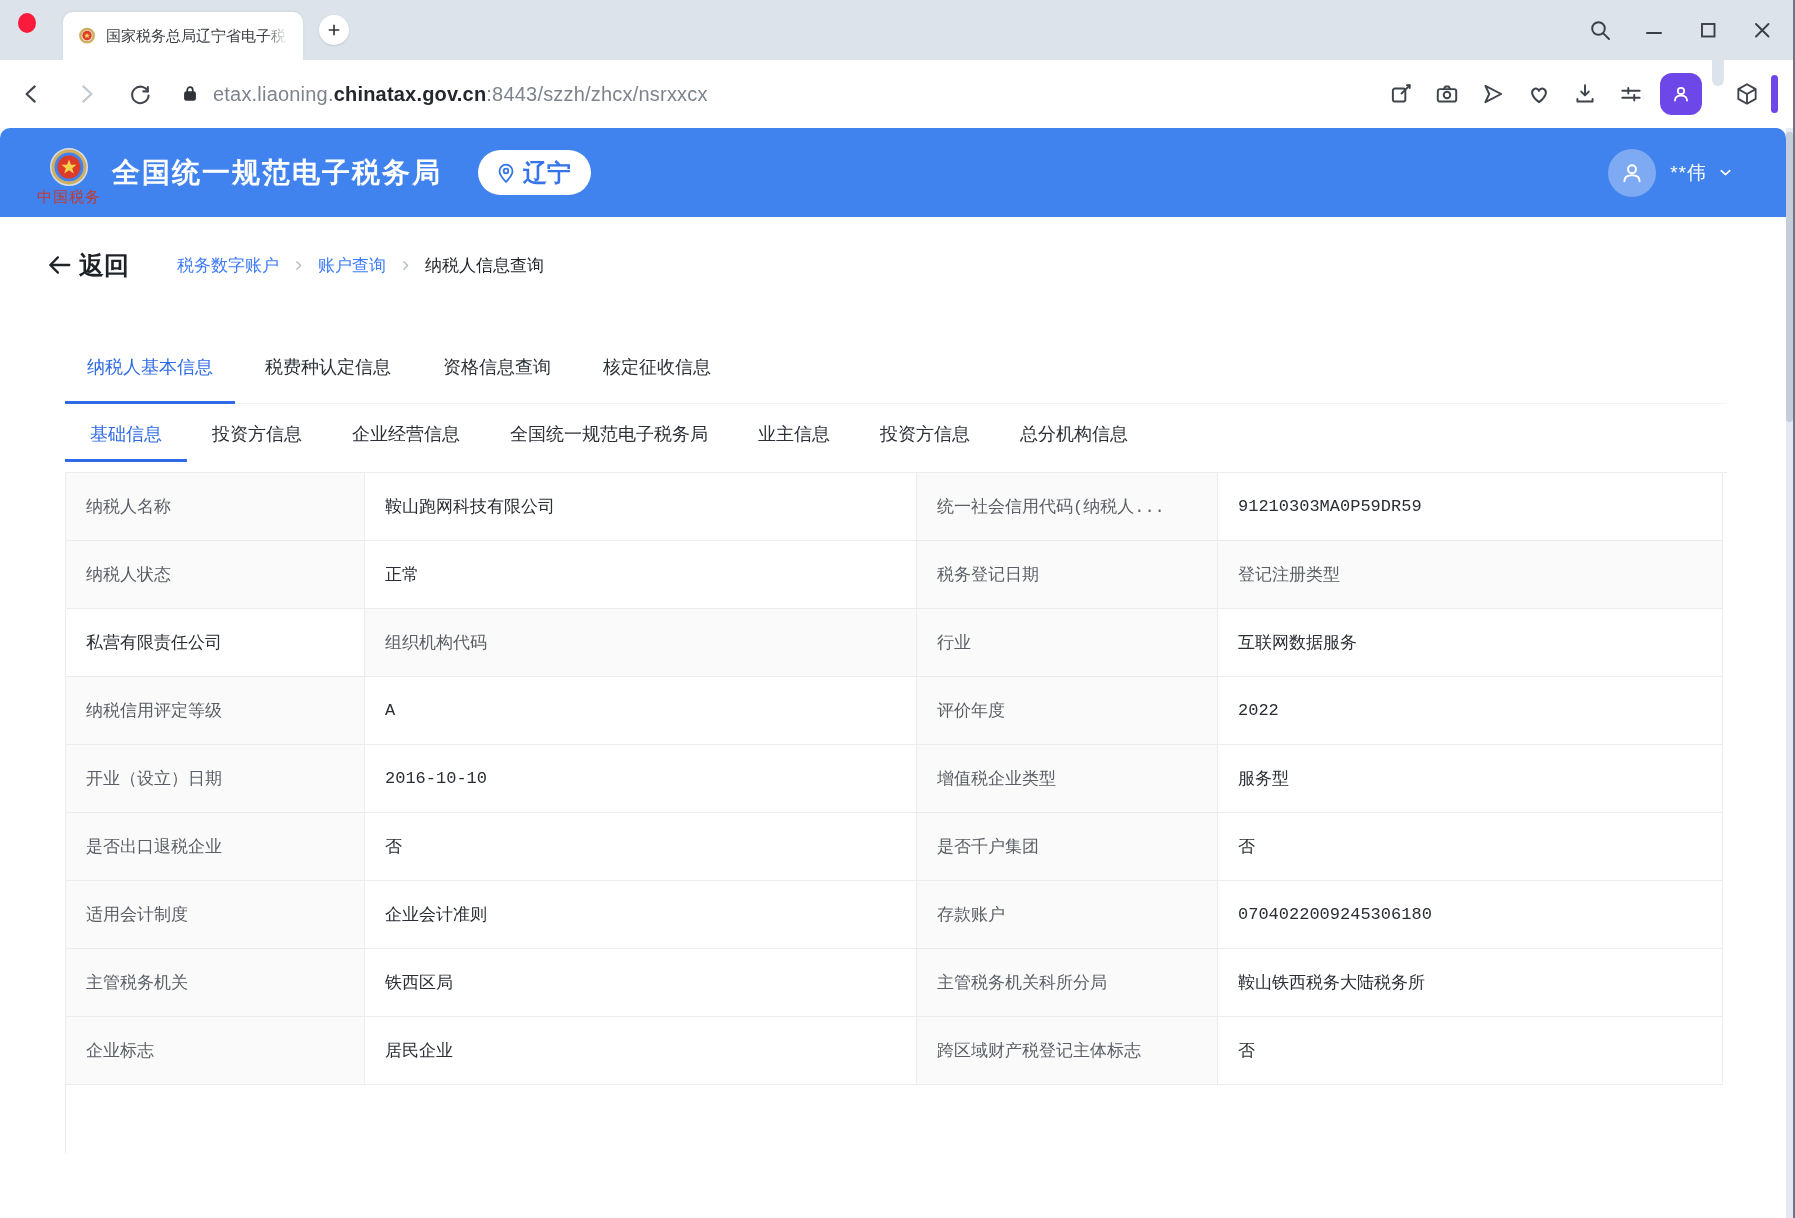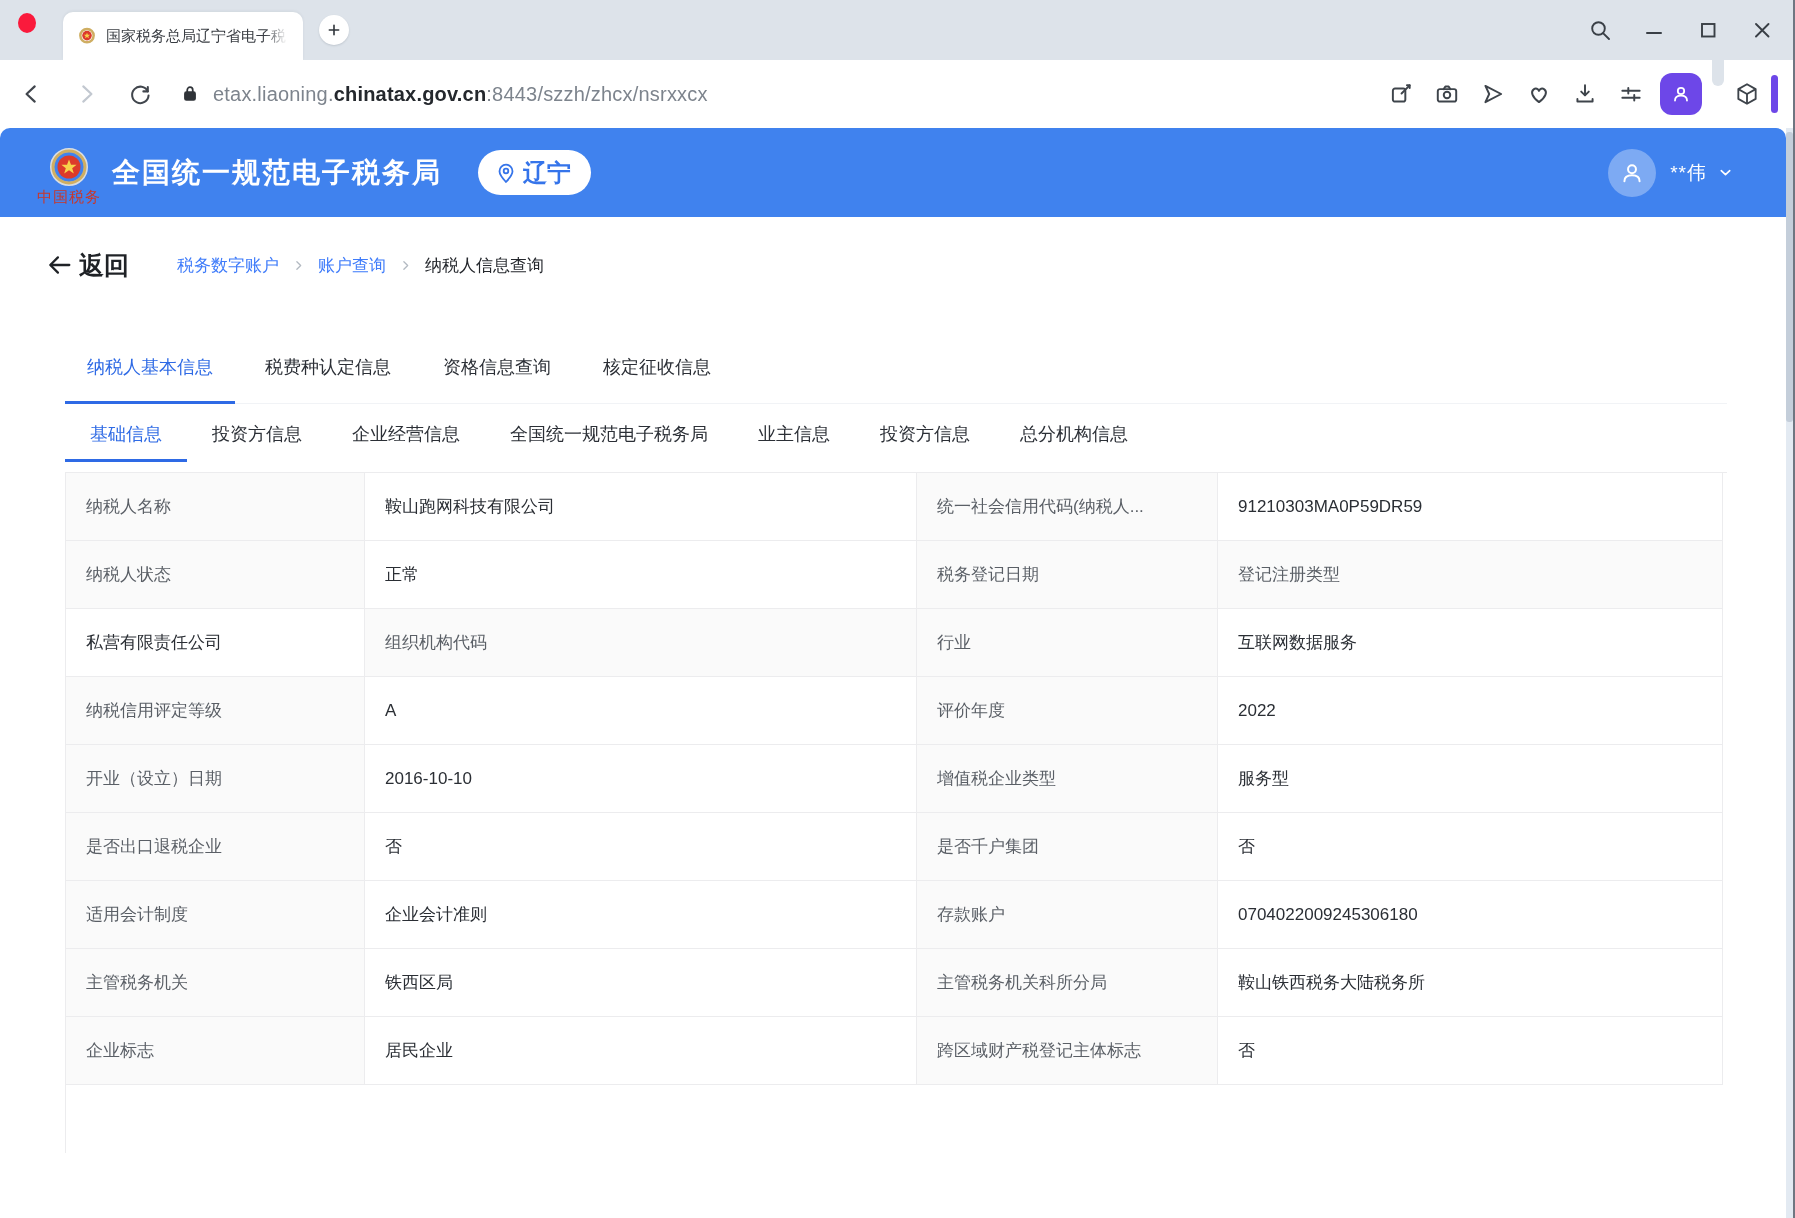--- a/index.html
+++ b/index.html
@@ -67,21 +67,21 @@
   .main-tab { font-size:18px; line-height:28px; color:#2b2f36; padding:0 22px 22px; position:relative; margin-right:8px; }
   .main-tab.active { color:#2e6ae5; }
   .main-tab.active::after { content:""; position:absolute; left:0; right:0; bottom:-1px; height:3px; background:#2e6ae5; }
 
   .tabs-sub { display:flex; margin:16px 68px 0 65px; }
   .sub-tab { font-size:18px; line-height:28px; color:#2b2f36; padding:0 25px 14px; position:relative; }
   .sub-tab.active { color:#2e6ae5; }
   .sub-tab.active::after { content:""; position:absolute; left:0; right:0; bottom:0; height:3px; background:#2e6ae5; }
 
   .info-table { margin:10px 68px 0 65px; display:grid; grid-template-columns:299px 552px 301px 505px;
-                border-top:1px solid #ececee; border-left:1px solid #ececee; }
+                border-top:1px solid #ececee; border-left:1px solid #ececee;font-family:Liberation Mono, monospace; }
   .cell { height:68px; display:flex; align-items:center; border-bottom:1px solid #ececee;
           border-right:1px solid #ececee; padding:0 12px 0 20px; font-size:17px; }
   .cell.lbl { background:#fafafa; color:#5a5f66; }
   .cell.val { color:#2a2e34; }
   .cell.empty { border:none; background:#fff; grid-column:3/5; }
 
   .page-scrollbar { position:absolute; top:0; bottom:0; right:2px; width:7px; background:#e3eaf2; }
   .page-scrollbar-thumb { position:absolute; top:4px; left:0; width:7px; height:290px; border-radius:3px; background:#c4ceda; }
   .window-edge { position:absolute; top:0; right:0; width:2px; height:100%; background:#6f7681; z-index:50; }
 </style>

